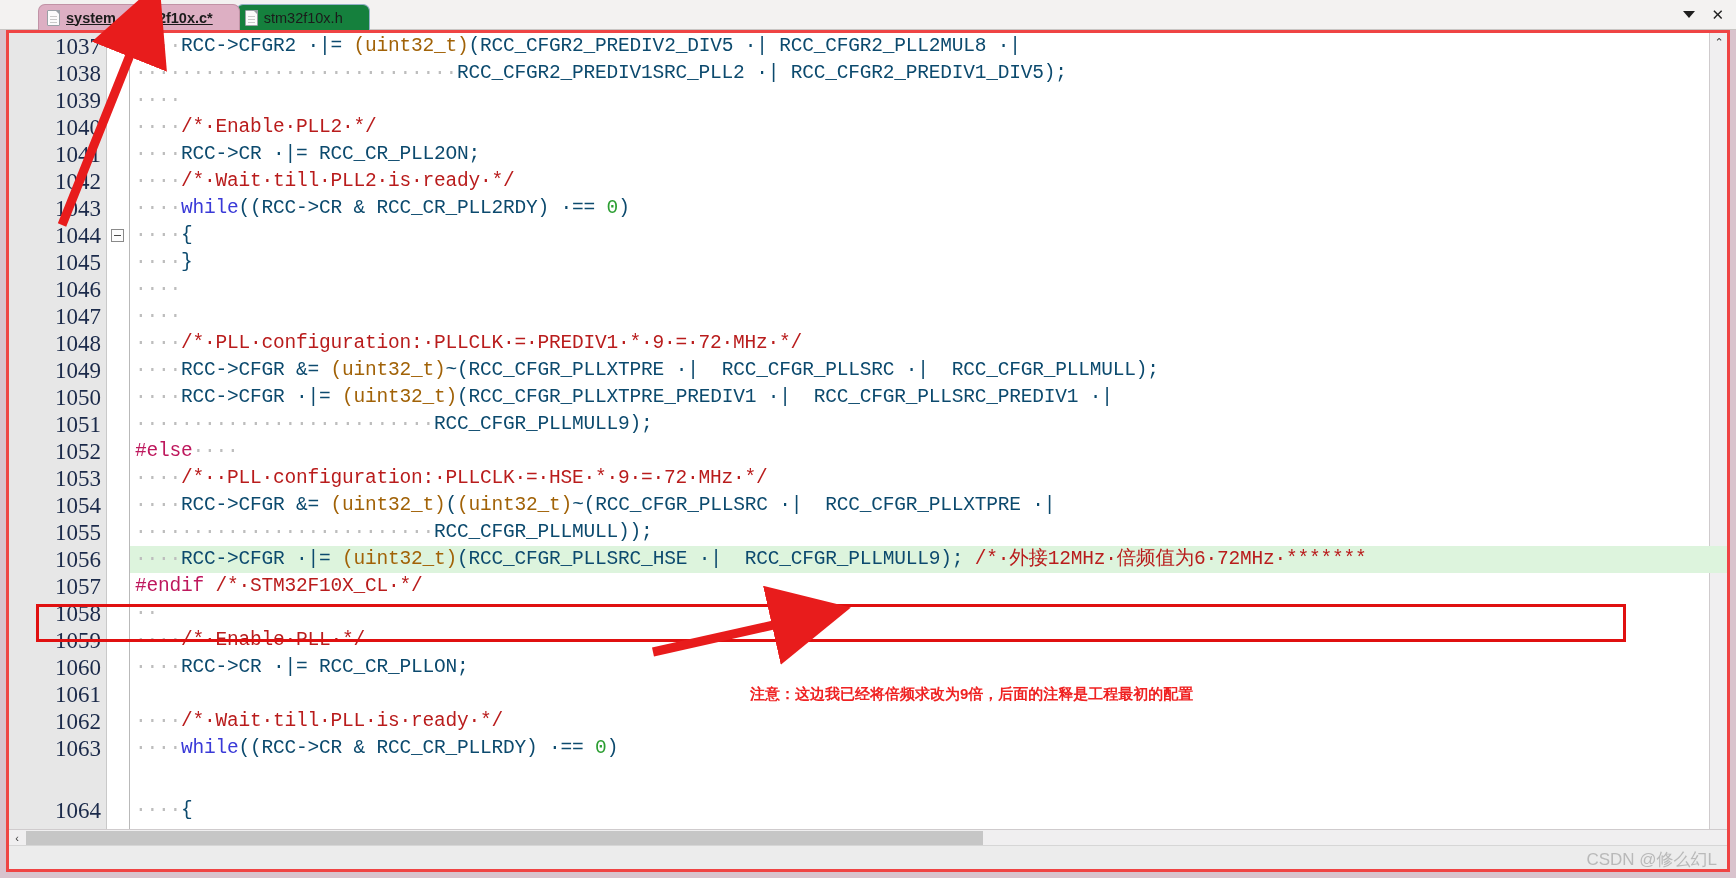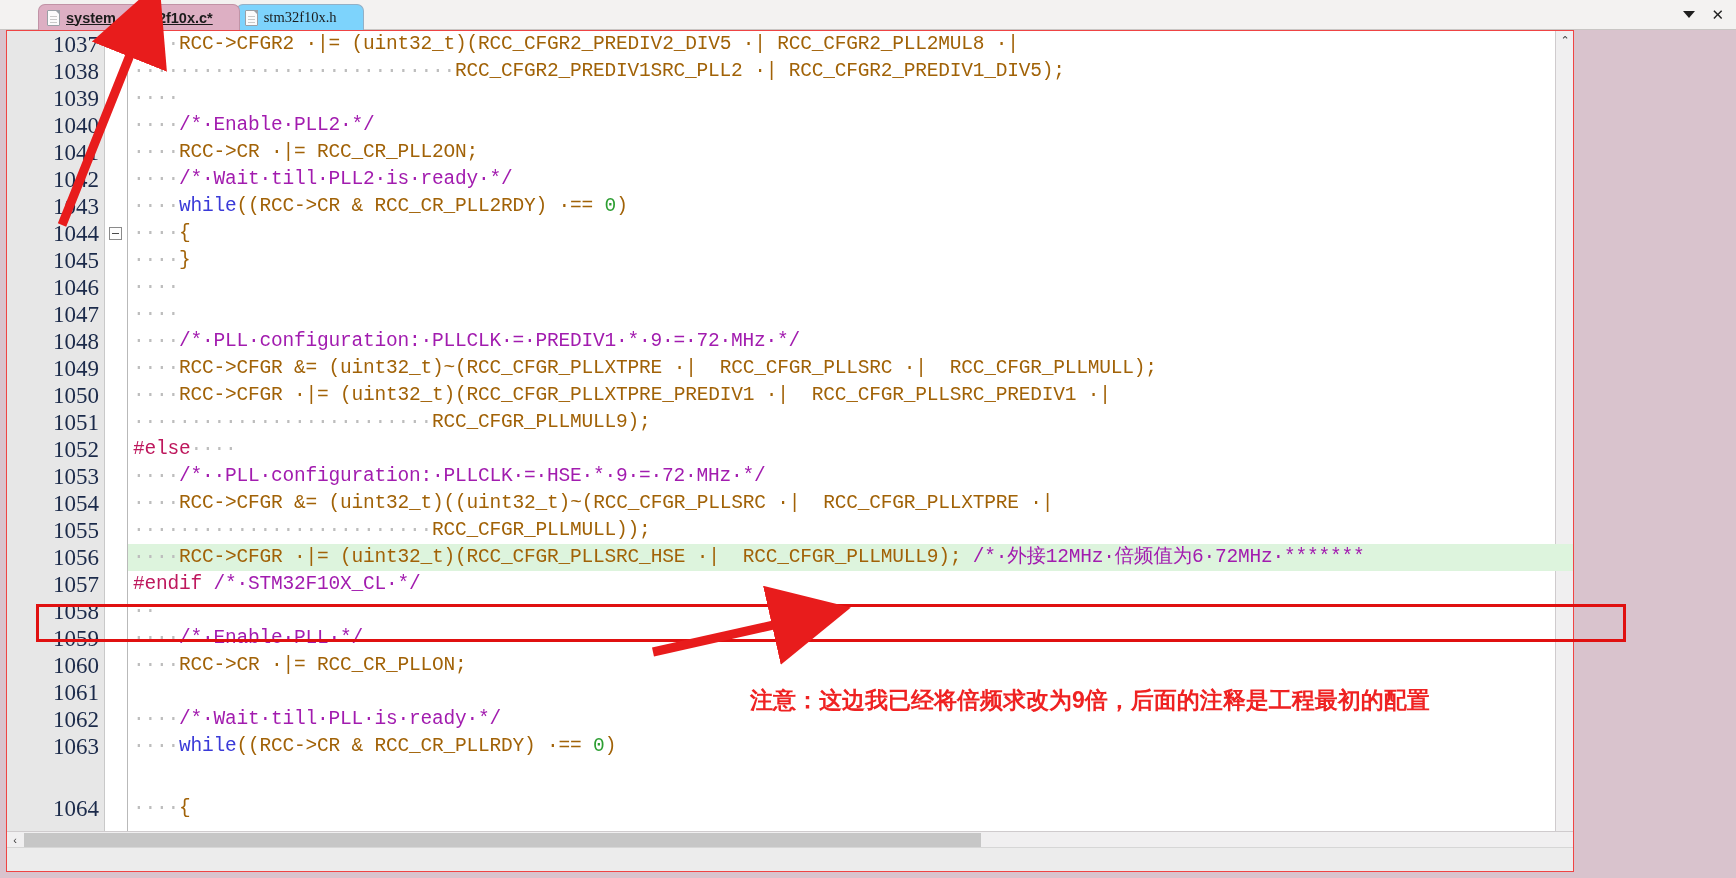--- a/index.html
+++ b/index.html
@@ -48,24 +48,23 @@
     font-size: 14.5px;
     color: #1b1b1b;
     white-space: nowrap;
   }
   .tab.active {
     background: #ddafc3;
     border-color: #c193a6;
     z-index: 3;
   }
   .tab.inactive {
-    background: #7dd3fc;
+    background: #15803d;
     border-color: #93b0c6;
     z-index: 2;
-    font-family: Liberation Serif, serif;
   }
   .tab .tab-title { padding: 0 10px 0 6px; }
   .tab.active .tab-title {
     font-weight: bold;
     text-decoration: underline;
   }
   .doc-icon {
     display: inline-block;
     width: 13px; height: 16px;
     background: #fbfbfb;
@@ -110,23 +109,23 @@
     width: 0; height: 0;
     border-left: 6px solid transparent;
     border-right: 6px solid transparent;
     border-top: 7px solid #1e1e1e;
   }
 
   
   .editor-frame {
     position: absolute;
     left: 6px; top: 30px;
-    width: 1568px; height: 842px;
+    width: 1724px; height: 842px;
     background: #ffffff;
-    border: 1px solid #ef4444;
+    border: 3px solid #ef4444;
     overflow: hidden;
   }
 
   .gutter {
     position: absolute;
     left: 0; top: 0;
     width: 98px; height: 808px;
     background: #e7e7e7;
     border-right: 1px solid #c9c9c9;
   }
@@ -191,26 +190,26 @@
   }
   .fold-box::before {
     content: "";
     position: absolute;
     left: 2px; top: 5px;
     width: 7px; height: 1px;
     background: #4a4a4a;
   }
 
   
-  .c-cmt  { color: #a21caf; }
+  .c-cmt  { color: #b91c1c; }
   .c-kw   { color: #3a3ad8; }
   .c-type { color: #a16207; }
   .c-pp   { color: #be185d; }
   .c-num  { color: #2c9e32; }
-  .c-op   { color: #a16207; }
+  .c-op   { color: #0c4a6e; }
   .c-dot  { color: #bdbdbd; }
 
   
   .vscroll {
     position: absolute;
     right: 0; top: 0;
     width: 18px; height: 808px;
     background: #f0eff0;
     border-left: 1px solid #cfcbcd;
   }
@@ -272,21 +271,21 @@
     position: absolute;
     left: 36px; top: 604px;
     width: 1590px; height: 38px;
     border: 3px solid #e01010;
     background: transparent;
   }
   .anno-text {
     position: absolute;
     left: 750px; top: 685px;
     font-family: "Liberation Sans", sans-serif;
-    font-size: 23px;
+    font-size: 15px;
     font-weight: bold;
     color: #ef2222;
     white-space: nowrap;
   }
 </style>
 </head>
 <body>
 
 <div id="app">
 

